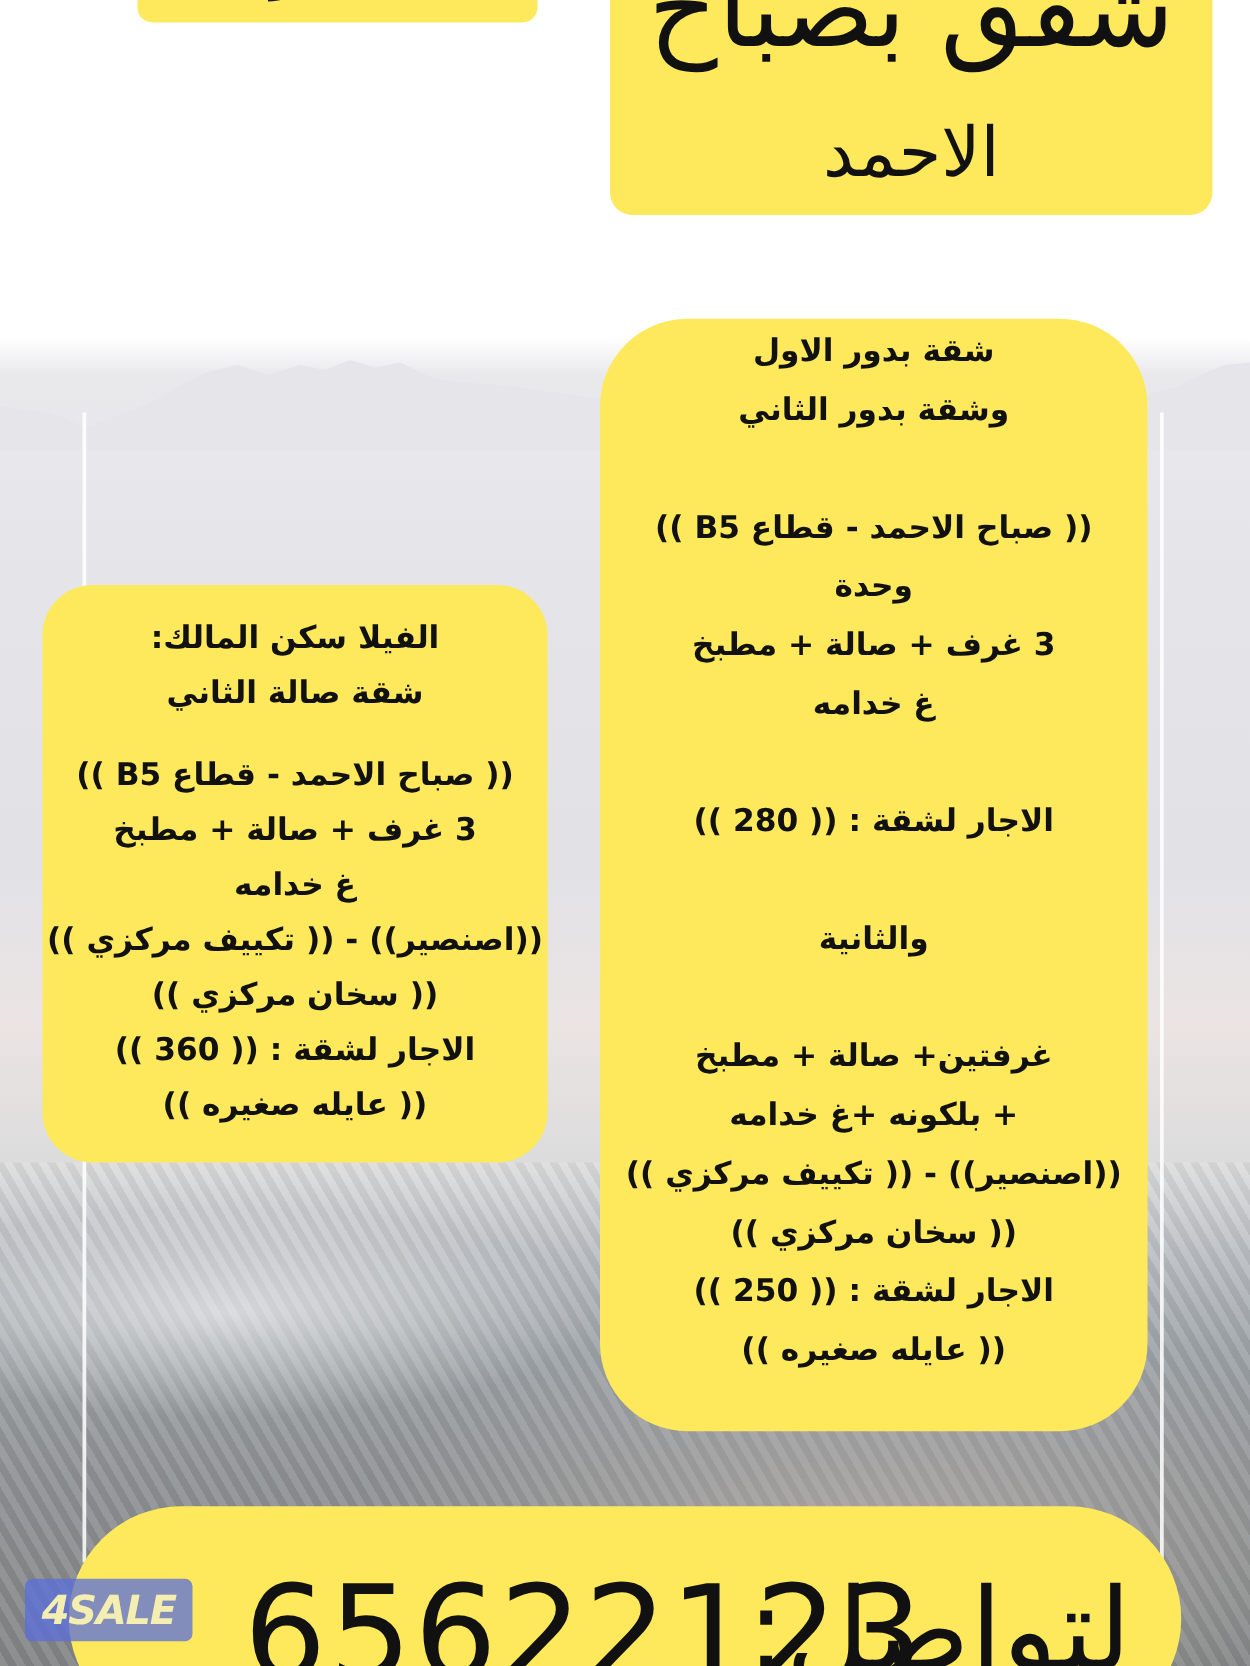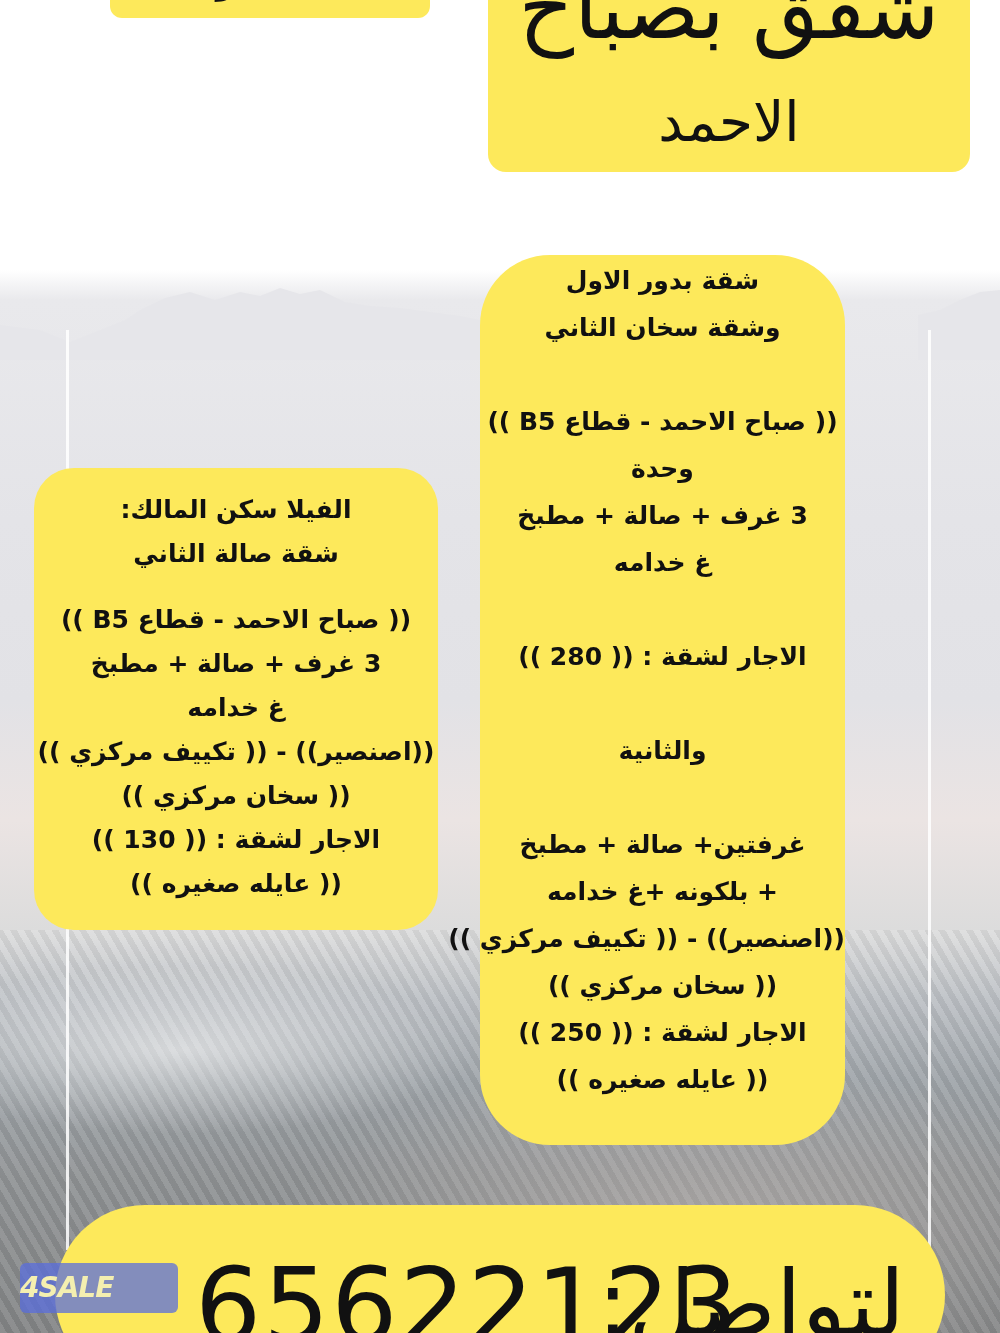--- a/index.html
+++ b/index.html
@@ -46,21 +46,21 @@
     font-size: 55px; line-height: 100px;
   }
   .tag-card {
     left: 110px; top: -20px; width: 320px; height: 38px;
     border-radius: 0 0 12px 12px; overflow: hidden;
   }
   .tag-card span {
     position: absolute; left: 0; right: 0; top: -18px; font-size: 34px;
   }
   .right-card {
-    left: 480px; top: 255px; width: 365px; height: 890px;
+    left: 480px; top: 255px; width: 438px; height: 890px;
     border-radius: 70px;
     padding-top: 2px; box-sizing: border-box;
   }
   .left-card {
     left: 34px; top: 468px; width: 404px; height: 462px;
     border-radius: 40px; padding-top: 20px; box-sizing: border-box;
   }
   .line { display: block; font-size: 25px; line-height: 47px; white-space: nowrap; }
   .left-card .line { line-height: 44px; }
   .gap { display: block; height: 47px; }
@@ -71,24 +71,24 @@
   }
   .contact-label {
     position: absolute; right: 40px; top: 46px;
     font-size: 92px; font-weight: normal; direction: rtl;
   }
   .contact-phone {
     position: absolute; left: 140px; top: 40px;
     font-size: 104px; font-weight: normal; direction: ltr; letter-spacing: 2px;
   }
   .watermark {
-    position: absolute; left: 20px; top: 1263px; width: 158px; height: 50px;
+    position: absolute; left: 20px; top: 1263px; width: 134px; height: 50px;
     background: rgba(90,110,220,0.75); border-radius: 6px;
     color: #f4efb0; font-family: "DejaVu Sans", sans-serif; font-weight: bold;
-    font-style: italic; font-size: 28px; line-height: 50px; text-align: left;
+    font-style: italic; font-size: 32px; line-height: 50px; text-align: center;
     letter-spacing: -1px;
   }
 </style>
 </head>
 <body>
 
 <div class="bg"></div>
 <svg class="ridge" viewBox="0 0 1000 90" preserveAspectRatio="none">
   <path d="M0,55 L40,60 L70,72 L95,62 L125,50 L140,40 L165,28 L190,22 L215,30 L240,22 L260,26 L280,18 L300,24 L320,20 L345,32 L370,36 L400,38 L430,42 L460,46 L480,50 L480,90 L0,90 Z" fill="#e6e6ea"></path>
   <path d="M918,45 L940,40 L960,30 L980,22 L1000,20 L1000,90 L918,90 Z" fill="#e6e6ea"></path>
@@ -102,21 +102,21 @@
   <span>للايجار</span>
 </div>
 
 <div class="card title-card">
   <div class="l1">شقق بصباح</div>
   <div class="l2">الاحمد</div>
 </div>
 
 <div class="card right-card">
   <span class="line">شقة بدور الاول</span>
-  <span class="line">وشقة سخان الثاني</span>
+  <span class="line">وشقة بدور الثاني</span>
   <span class="gap"></span>
   <span class="line">(( صباح الاحمد - قطاع B5 ))</span>
   <span class="line">وحدة</span>
   <span class="line">3 غرف + صالة + مطبخ</span>
   <span class="line">غ خدامه</span>
   <span class="gap"></span>
   <span class="line">الاجار لشقة : (( 280 ))</span>
   <span class="gap"></span>
   <span class="line">والثانية</span>
   <span class="gap"></span>
@@ -130,21 +130,21 @@
 
 <div class="card left-card">
   <span class="line">الفيلا سكن المالك:</span>
   <span class="line">شقة صالة الثاني</span>
   <span class="gap"></span>
   <span class="line">(( صباح الاحمد - قطاع B5 ))</span>
   <span class="line">3 غرف + صالة + مطبخ</span>
   <span class="line">غ خدامه</span>
   <span class="line">((اصنصير)) - (( تكييف مركزي ))</span>
   <span class="line">(( سخان مركزي ))</span>
-  <span class="line">الاجار لشقة : (( 130 ))</span>
+  <span class="line">الاجار لشقة : (( 360 ))</span>
   <span class="line">(( عايله صغيره ))</span>
 </div>
 
 <div class="card contact-card">
   <div class="contact-label">لتواصل:</div>
   <div class="contact-phone">65622123</div>
 </div>
 
 <div class="watermark">4SALE</div>
 

